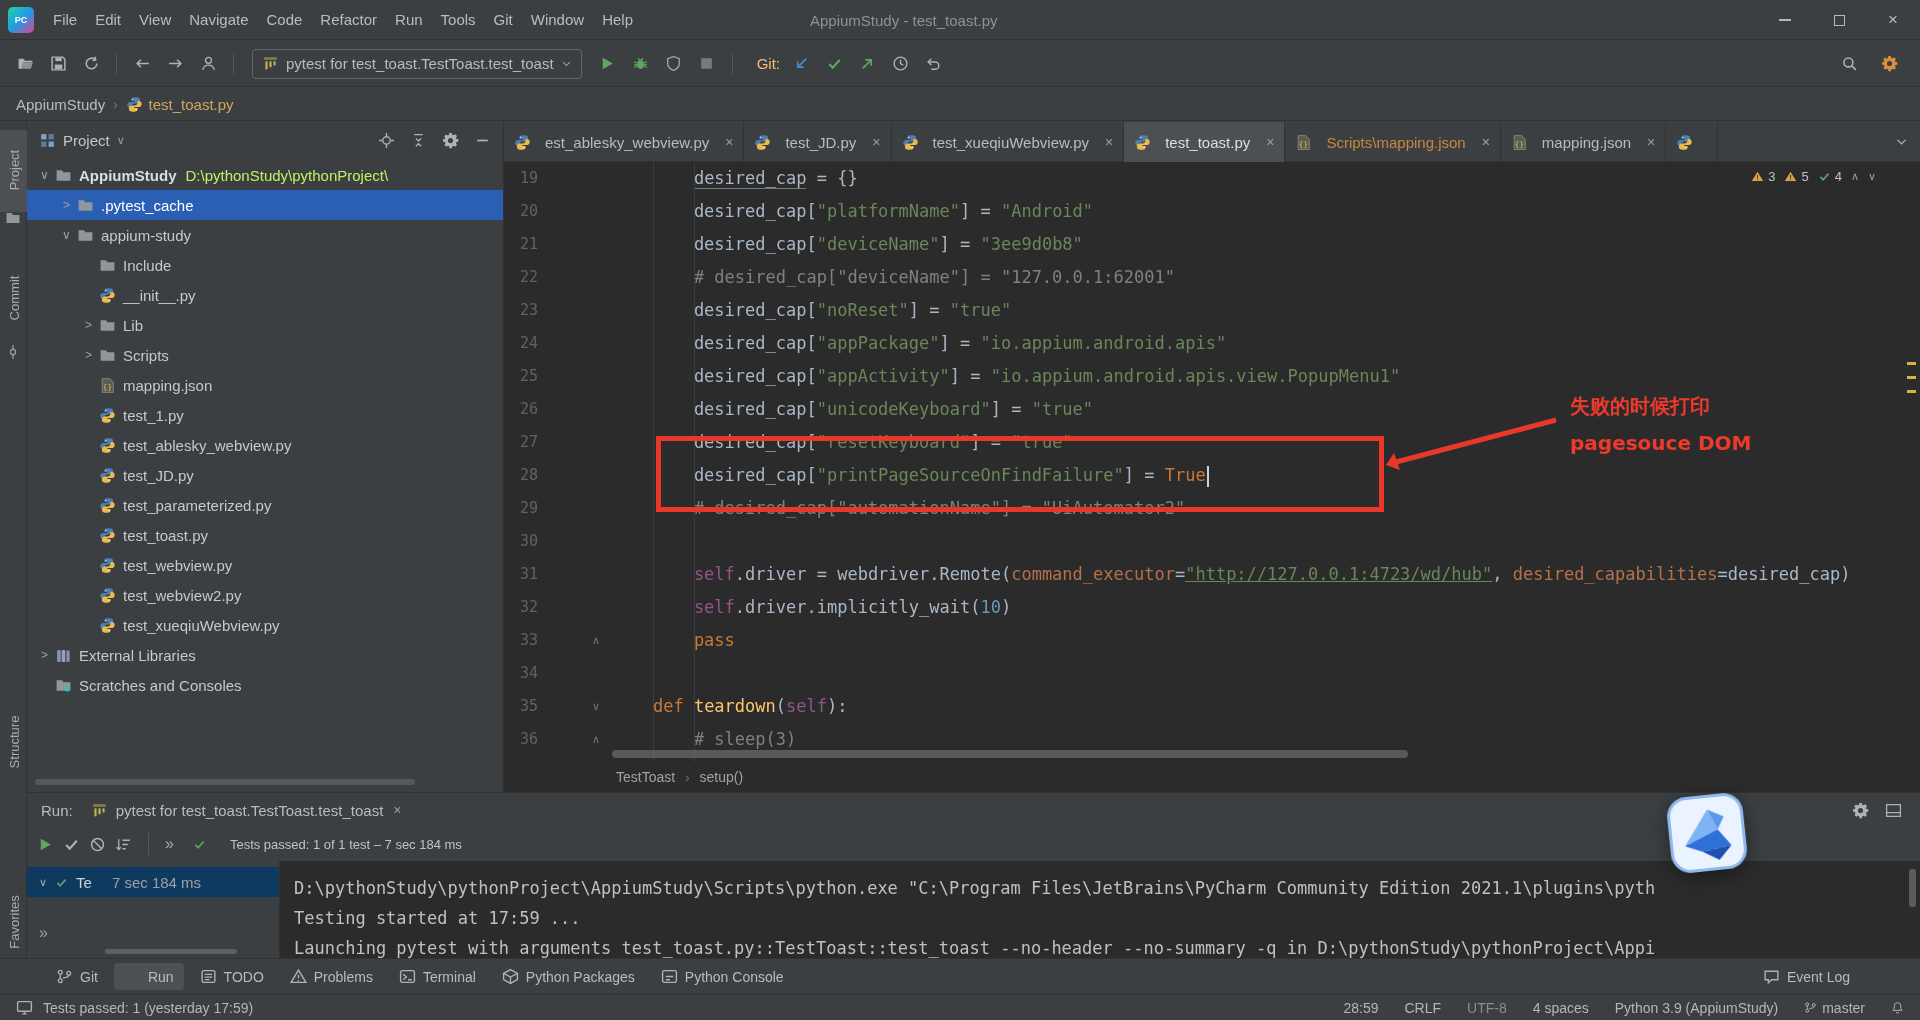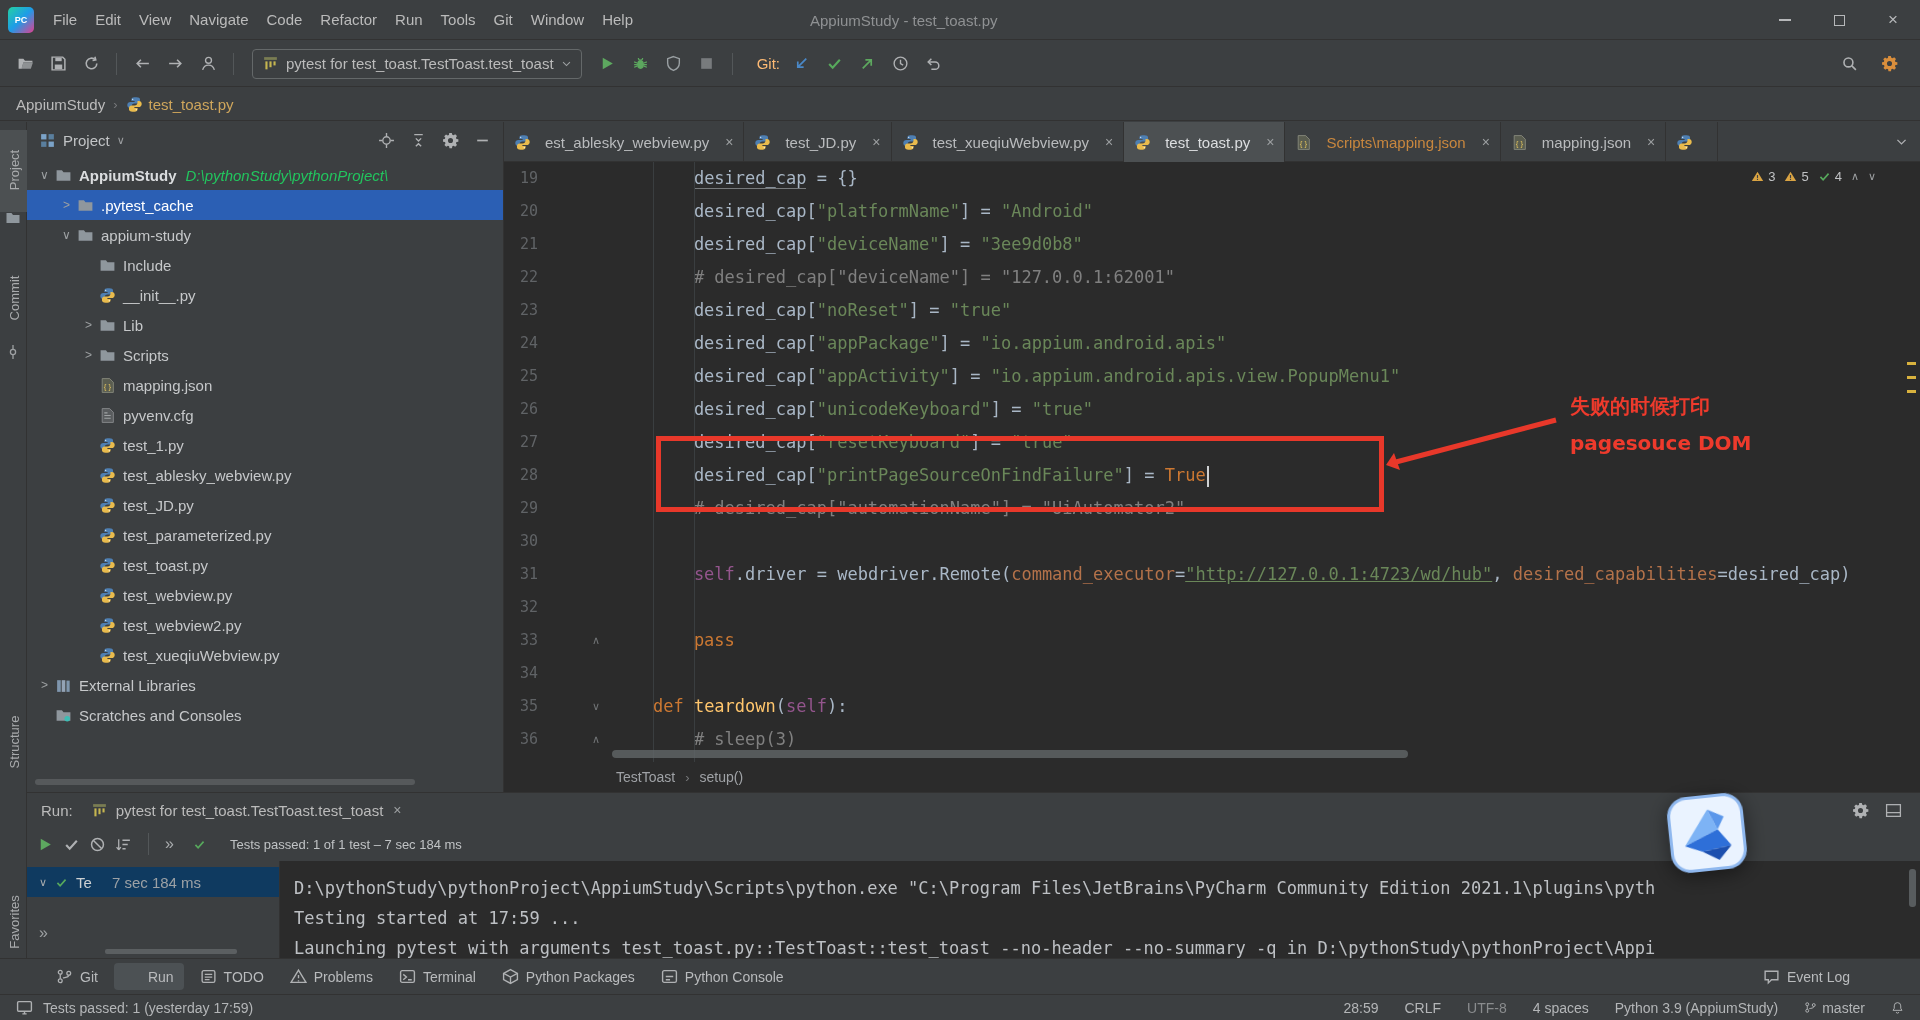--- a/index.html
+++ b/index.html
@@ -52,21 +52,21 @@
   .project{position:absolute;left:27px;top:122px;width:477px;height:670px;background:#3c3f41;border-right:1px solid #323232;overflow:hidden;}
   .proj-header{height:37px;display:flex;align-items:center;padding:0 12px;gap:7px;font-size:15px;color:#c2c4c6;}
   .proj-header .spacer{flex:1;}
   .proj-hicons{display:flex;align-items:center;gap:15px;}
   .tree{position:absolute;top:38px;left:0;right:0;}
   .trow{height:30px;display:flex;align-items:center;font-size:15px;color:#c6c8ca;white-space:nowrap;cursor:default;}
   .trow.selected{background:#2b5fb4;color:#fff;}
   .trow .chev{width:15px;text-align:center;color:#9da0a2;font-size:12px;margin-right:3px;flex:none;}
   .trow .icon{margin-right:7px;}
   .tlabel.bold{font-weight:bold;color:#dadcde;}
-  .tpath{color:#22c55e;margin-left:9px;font-style:italic;}
+  .tpath{color:#bef264;margin-left:9px;}
   .proj-hscroll{position:absolute;bottom:7px;left:8px;width:380px;height:6px;background:#5a5e60;border-radius:3px;opacity:.85;}
 
   
   .editor{position:absolute;left:504px;top:122px;right:0;height:670px;background:#2b2b2b;}
   .tabs{height:40px;background:#3c3f41;display:flex;border-bottom:1px solid #323232;}
   .tab{height:40px;display:flex;align-items:center;padding:0 10px;gap:14px;font-size:15px;color:#b9bbbd;border-right:1px solid #323232;white-space:nowrap;overflow:hidden;cursor:default;}
   .tab.active{background:#4c5052;color:#dcdee0;}
   .tab.partial{width:52px;flex:none;}
   .tab-x{color:#9da0a2;font-size:14px;margin-left:2px;}
   .tabs-more{margin-left:auto;display:flex;align-items:center;padding:0 12px;color:#9da0a2;}
@@ -465,31 +465,20 @@
               <text x="8" y="11.5" font-size="7.5" fill="#e0c25e" text-anchor="middle">{ }</text>
             </svg>
           </span>
     <span class="tlabel">mapping.json</span>
 
   </div>
   <div class="trow" style="padding-left:54px">
     <span class="chev"></span>
     <span class="icon ">
             <svg viewBox="0 0 16 16">
-              <path d="M3 1.5h7l3.5 3.5v9.5H3z" fill="#595c5e" stroke="#8b8e90" stroke-width="0.8"></path>
-              <path d="M5 5.5h3M5 8h6M5 10.5h6" stroke="#9fa2a4" stroke-width="1"></path>
-            </svg>
-          </span>
-    <span class="tlabel">pyvenv.cfg</span>
-
-  </div>
-  <div class="trow" style="padding-left:54px">
-    <span class="chev"></span>
-    <span class="icon ">
-            <svg viewBox="0 0 16 16">
               <path d="M7.9 1.2c-1.7 0-2.8.8-2.8 2v1.6h3v.8H4.1c-1.6 0-2.9 1-2.9 2.9 0 1.8 1.1 2.8 2.7 2.8h1.3V9.6c0-1.5 1.2-2.6 2.7-2.6h3c1.3 0 2.3-1 2.3-2.3V3.2c0-1.2-1.2-2-3.3-2z" fill="#4e7fb2"></path>
               <path d="M8.1 14.8c1.7 0 2.8-.8 2.8-2v-1.6h-3v-.8h4c1.6 0 2.9-1 2.9-2.9 0-1.8-1.1-2.8-2.7-2.8h-1.3v1.7c0 1.5-1.2 2.6-2.7 2.6h-3c-1.3 0-2.3 1-2.3 2.3v1.5c0 1.2 1.2 2 3.3 2z" fill="#e9bb4d"></path>
               <circle cx="6.3" cy="3.1" r=".6" fill="#eaf0f5"></circle>
               <circle cx="9.7" cy="12.9" r=".6" fill="#fdf3d7"></circle>
             </svg>
           </span>
     <span class="tlabel">test_1.py</span>
 
   </div>
   <div class="trow" style="padding-left:54px">
@@ -793,20 +782,21 @@
       <span class="gnum">31</span>
       <span class="gfold"></span>
     </div>
     <div class="ctext"><span class="sf">        self</span><span class="pl">.driver = webdriver.Remote(</span><span class="ka">command_executor</span><span class="pl">=</span><span class="lk">"http://127.0.0.1:4723/wd/hub"</span><span class="pl">, </span><span class="ka">desired_capabilities</span><span class="pl">=desired_cap)</span></div>
   </div>
   <div class="cline">
     <div class="gut">
       <span class="gnum">32</span>
       <span class="gfold"></span>
     </div>
+    <div class="ctext"><span class="sf">        self</span><span class="pl">.driver.implicitly_wait(</span><span class="nm">10</span><span class="pl">)</span></div>
   </div>
   <div class="cline">
     <div class="gut">
       <span class="gnum">33</span>
       <span class="gfold">
                 <span class="foldicon">∧</span>
               </span>
     </div>
     <div class="ctext"><span class="kw">        pass</span></div>
   </div>

